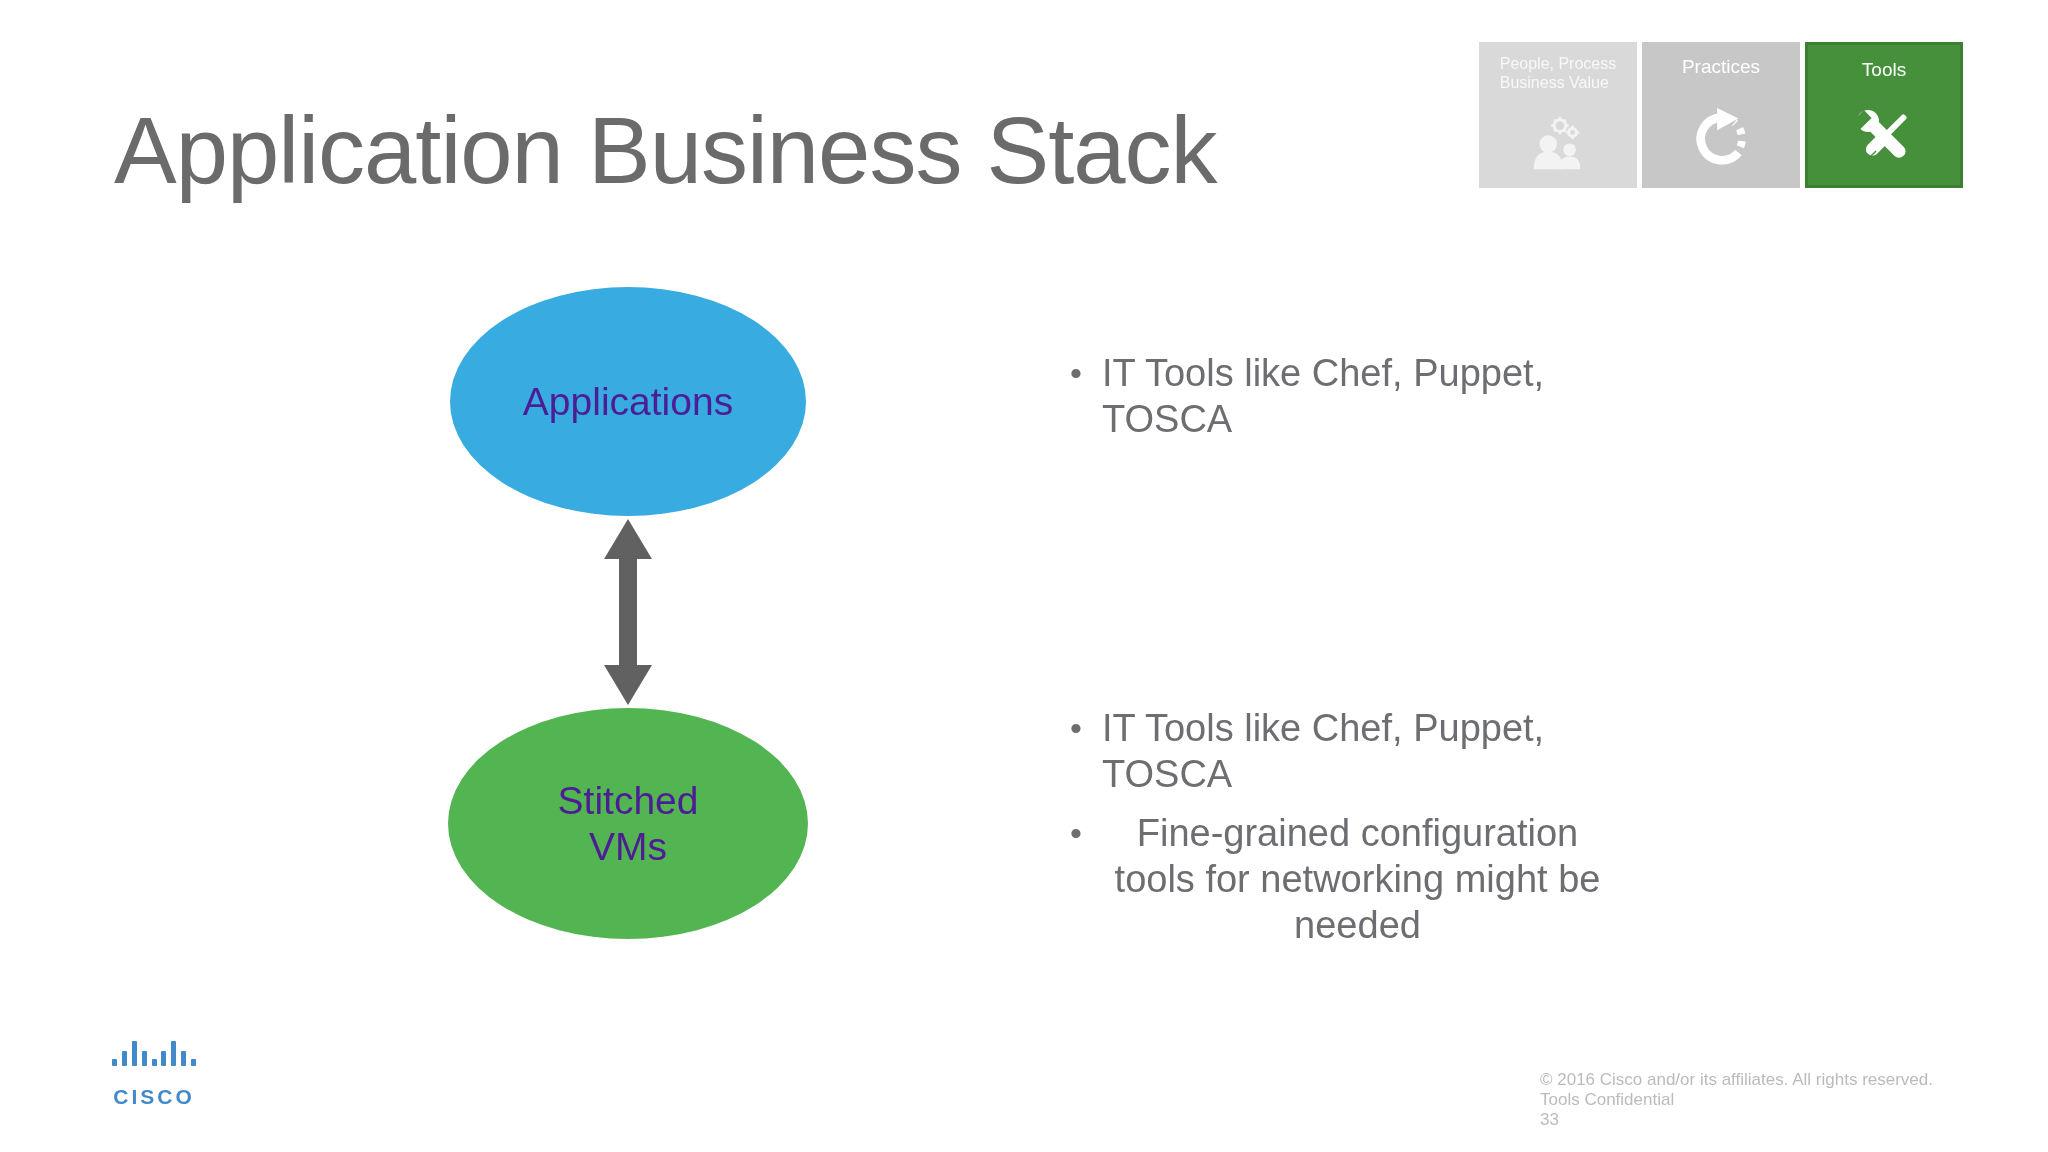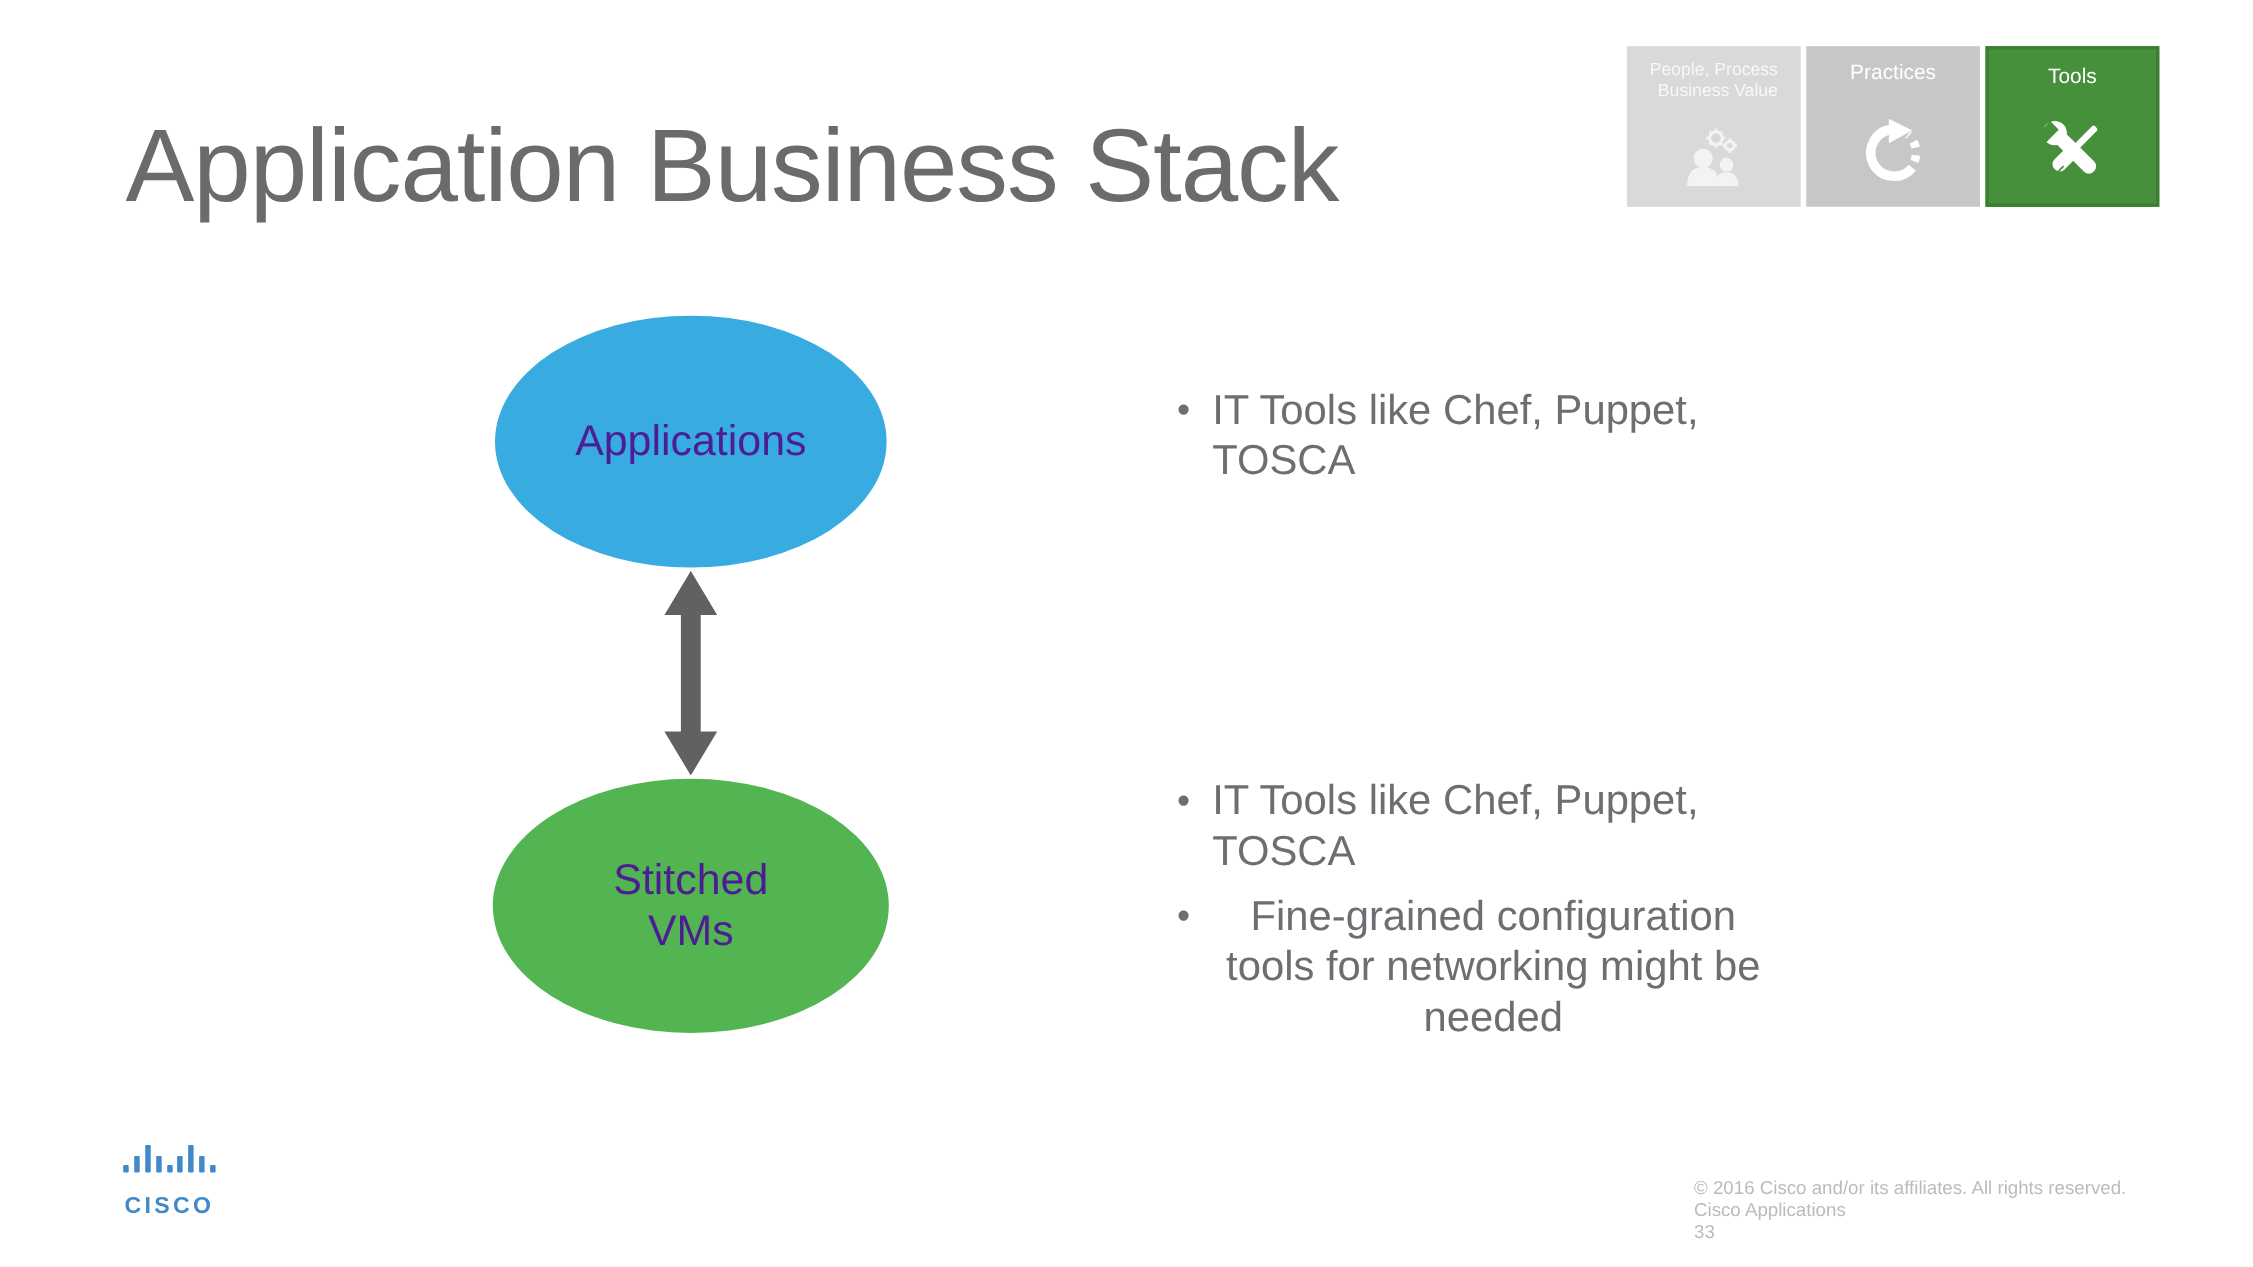--- a/index.html
+++ b/index.html
@@ -30,21 +30,21 @@
   }
 
   
   .tab-strip{
     position:absolute;left:1479px;top:42px;
     display:flex;gap:5px;
   }
   .tab{
     width:158px;height:146px;box-sizing:border-box;
     display:flex;flex-direction:column;align-items:center;
-    color:#ffffff;text-align:right;
+    color:#ffffff;text-align:left;
   }
   .tab-people{background:var(--tab-faded-gray);}
   .tab-practices{background:var(--tab-gray);}
   .tab-tools{background:var(--tab-active-green);border:3px solid #3B7F31;}
   .tab-label{margin-top:14px;font-size:19px;line-height:22px;}
   .tab-people .tab-label{font-size:16px;line-height:19px;margin-top:12px;color:rgba(255,255,255,0.82);}
   .tab-icon{margin-top:8px;flex:1;display:flex;align-items:center;justify-content:center;}
   .tab-people .tab-icon{opacity:0.7;}
 
   
@@ -191,16 +191,16 @@
       <i class="b7"></i>
       <i class="b8"></i>
       <i class="b9"></i>
   </div>
   <div class="logo-word">CISCO</div>
 </div>
 
 <div class="footer-text">
   <span>© 2016  Cisco and/or its affiliates. All rights reserved.</span>
   <span class="sep-small"></span>
-  <span>Cisco Applications</span>
+  <span>Tools Confidential</span>
   <span class="sep-large"></span>
   <span>33</span>
 </div>
 
 </body></html>

